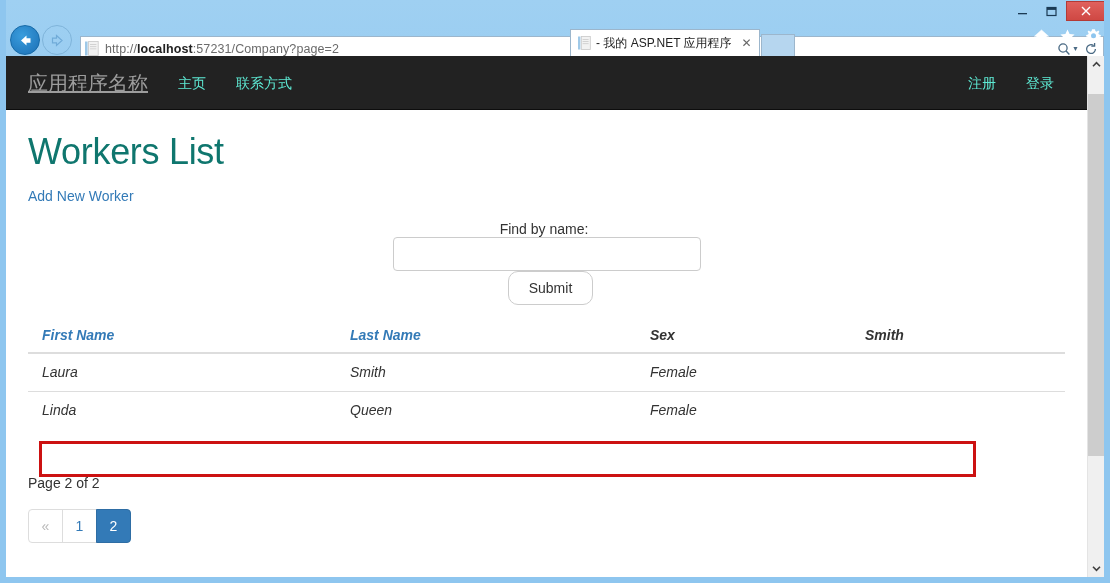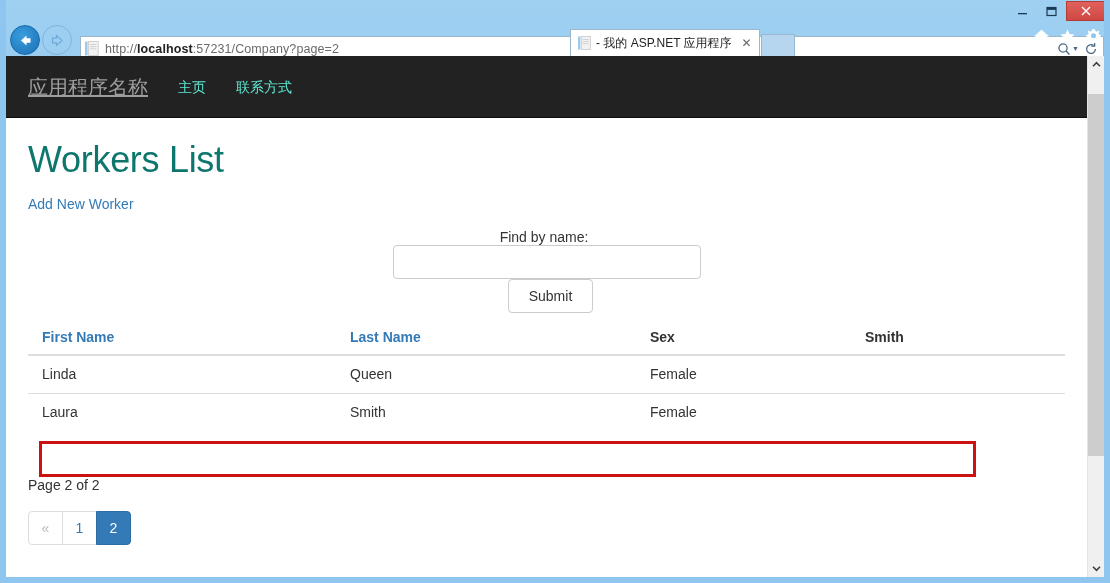--- a/index.html
+++ b/index.html
@@ -132,21 +132,21 @@
 
   
   .viewport {
     position:absolute; left:6px; right:6px; top:56px; bottom:6px;
     background:#fff; overflow:hidden;
   }
   .page { position:absolute; left:0; top:0; right:17px; bottom:0; background:#fff; }
 
   
   .navbar {
-    height:62px; background:#222; width:100%;
+    height:54px; background:#222; width:100%;
     display:flex; align-items:center;
     border-bottom:1px solid #0d0d0d;
   }
   .brand {
     color:#9d9d9d; font-size:20px; padding:0 15px 0 22px;
     line-height:50px;
   }
   .navlinks { display:flex; align-items:center; }
   .navlinks a, .navright a {
     color:#5eead4; font-size:14px; text-decoration:none;
@@ -176,29 +176,30 @@
     border:1px solid #ccc; border-radius:4px;
     padding:6px 12px; font-size:14px; color:#555;
     font-family:"Liberation Sans", sans-serif;
     background:#fff;
   }
   .submitbtn {
     margin-left:8px;
     height:34px; padding:6px 20px;
     font-size:14px; color:#333;
     background:#fff;
-    border:1px solid #ccc; border-radius:4px;
+    border:1px solid #ccc; border-radius:10px;
     font-family:"Liberation Sans", sans-serif;
     cursor:pointer;
   }
 
   
   table.wtable {
-    width:100%; border-collapse:collapse; margin-top:8px;
+    width:100%; border-collapse:collapse; margin-top:14px;
     table-layout:fixed;
+    font-style:italic;
   }
   table.wtable th {
     text-align:left; font-size:14px; font-weight:bold;
     padding:8px 0 9px 14px;
     border-bottom:2px solid #ddd;
     color:#333;
   }
   table.wtable th a { color:#337ab7; text-decoration:none; }
   table.wtable td {
     font-size:14px; color:#333;
@@ -358,20 +359,24 @@
   </div>
 
   <div class="viewport">
     <div class="page">
 
       <div class="navbar">
         <a class="brand" href="#">应用程序名称</a>
         <div class="navlinks">
           <a href="#">主页</a>
           <a href="#">联系方式</a>
+        </div>
+        <div class="navright">
+          <a href="#">注册</a>
+          <a href="#">登录</a>
         </div>
       </div>
 
       <div class="container">
 
         <h1 class="title">Workers List</h1>
 
         <a class="addlink" href="#">Add New Worker</a>
 
         <div class="findform">
@@ -394,28 +399,28 @@
               </th>
               <th>
                 <a href="#">Last Name</a>
               </th>
               <th>Sex</th>
               <th>Smith</th>
             </tr>
           </thead>
           <tbody>
             <tr>
-              <td>Linda</td>
-              <td>Queen</td>
+              <td>Laura</td>
+              <td>Smith</td>
               <td>Female</td>
               <td></td>
             </tr>
             <tr>
-              <td>Laura</td>
-              <td>Smith</td>
+              <td>Linda</td>
+              <td>Queen</td>
               <td>Female</td>
               <td></td>
             </tr>
           </tbody>
         </table>
 
         <div class="pageinfo">Page 2 of 2</div>
 
         <div class="pagination">
           <a class="pg" href="#">«</a>

